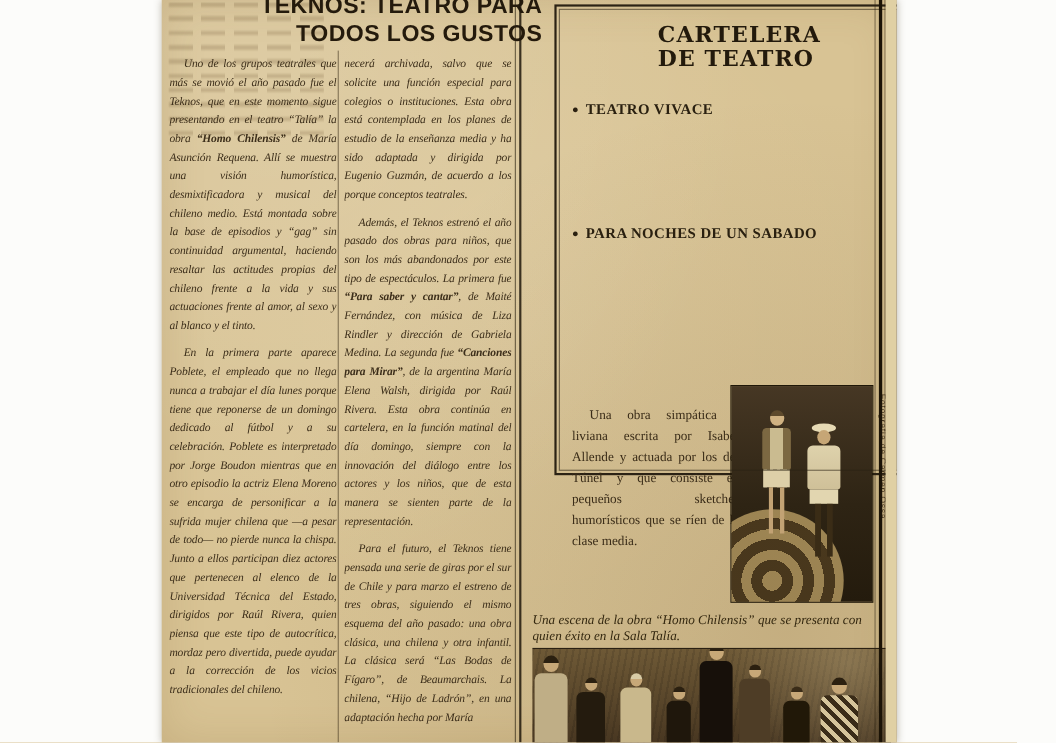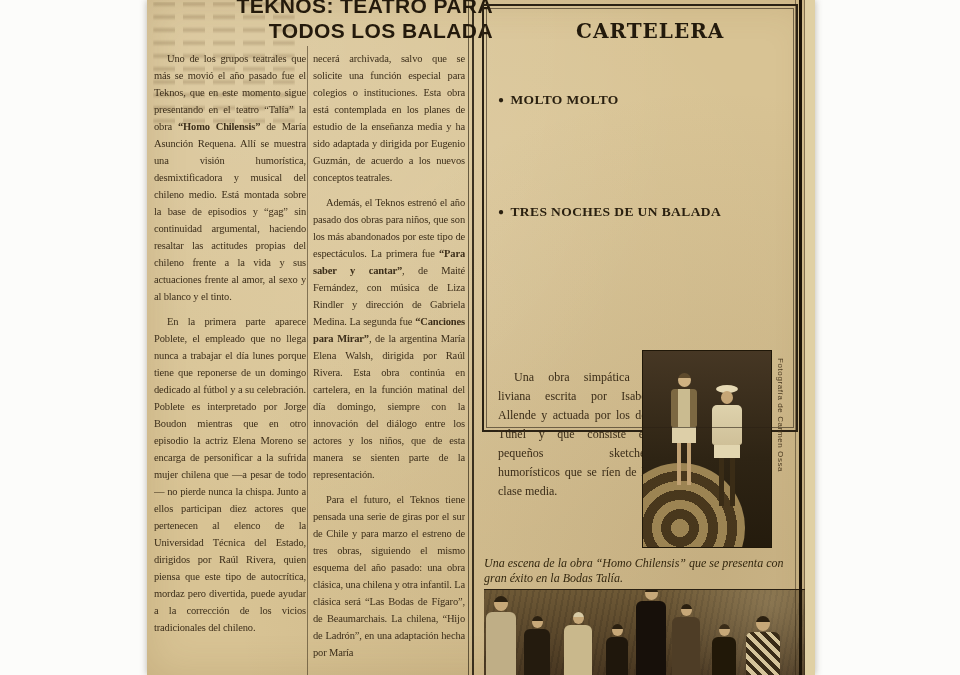--- a/index.html
+++ b/index.html
@@ -38,37 +38,38 @@
     font-family:"Liberation Sans", sans-serif;
     font-weight:bold;font-size:21px;line-height:25px;
     letter-spacing:.4px;color:#241a0c;
   }
   
   .col{
     position:absolute;top:50px;width:152px;height:625px;
     font-size:10.5px;line-height:17px;color:#3c2e1a;
     text-align:justify;letter-spacing:-.15px;
     overflow:hidden;
+    font-style:italic;
   }
   .col p{margin:0 0 8px;text-indent:13px;}
   .col.col2 p:first-child{text-indent:0;}
   .col .bold{font-weight:bold;}
   .col1{left:7px;}
   .col2{left:166px;}
   .vrule{position:absolute;background:rgba(55,42,22,.55);}
   .rule-cols{left:160px;top:46px;width:1px;height:629px;}
   .rule-fold-a{left:321px;top:0;width:1px;height:675px;background:rgba(40,30,14,.65);}
   .rule-fold-b{left:325px;top:0;width:2px;height:675px;background:rgba(30,22,10,.85);}
   .rule-right-a{left:648px;top:0;width:1px;height:675px;background:rgba(45,34,16,.5);}
   .rule-right-b{left:652px;top:0;width:3px;height:675px;background:#1b1306;}
   .rule-right-c{left:657px;top:0;width:1px;height:675px;background:rgba(45,34,16,.45);}
   .right-strip{position:absolute;left:658px;top:0;width:10px;height:675px;background:#e0d0a4;}
   
   .cartbox{
-    position:absolute;left:335px;top:4px;width:316px;height:428px;
+    position:absolute;left:357px;top:4px;width:316px;height:428px;
     border:2px solid #2b2214;box-sizing:border-box;
   }
   .cartbox::after{
     content:"";position:absolute;inset:2px;border:1px solid rgba(43,34,20,.6);
     pointer-events:none;
   }
   .cart-title{
     position:absolute;left:92px;top:14px;
     font-family:"DejaVu Serif", serif;font-weight:bold;
     font-size:20px;line-height:22px;letter-spacing:1px;color:#231a0c;
@@ -160,49 +161,50 @@
 </style>
 </head>
 <body>
 
 <div id="clipping">
 
   <div class="bleed bleed-left"></div>
 
   <div class="headline">
     <div>TEKNOS: TEATRO PARA</div>
-    <div>TODOS LOS BALADA</div>
+    <div>TODOS LOS GUSTOS</div>
   </div>
 
   <div class="col col1">
       <p><span>Uno de los grupos teatrales que más se movió el año pasado fue el Teknos, que en este momento sigue presentando en el teatro “Talía” la obra </span><span class="bold">“Homo Chilensis”</span><span> de María Asunción Requena. Allí se muestra una visión humorística, desmixtificadora y musical del chileno medio. Está montada sobre la base de episodios y “gag” sin continuidad argumental, haciendo resaltar las actitudes propias del chileno frente a la vida y sus actuaciones frente al amor, al sexo y al blanco y el tinto.</span></p>
       <p><span>En la primera parte aparece Poblete, el empleado que no llega nunca a trabajar el día lunes porque tiene que reponerse de un domingo dedicado al fútbol y a su celebración. Poblete es interpretado por Jorge Boudon mientras que en otro episodio la actriz Elena Moreno se encarga de personificar a la sufrida mujer chilena que —a pesar de todo— no pierde nunca la chispa. Junto a ellos participan diez actores que pertenecen al elenco de la Universidad Técnica del Estado, dirigidos por Raúl Rivera, quien piensa que este tipo de autocrítica, mordaz pero divertida, puede ayudar a la corrección de los vicios tradicionales del chileno.</span></p>
     </div>
   <div class="vrule rule-cols"></div>
   <div class="col col2">
-      <p><span>necerá archivada, salvo que se solicite una función especial para colegios o instituciones. Esta obra está contemplada en los planes de estudio de la enseñanza media y ha sido adaptada y dirigida por Eugenio Guzmán, de acuerdo a los nuevos conceptos teatrales.</span></p>
+      <p><span>necerá archivada, salvo que se solicite una función especial para colegios o instituciones. Esta obra está contemplada en los planes de estudio de la enseñanza media y ha sido adaptada y dirigida por Eugenio Guzmán, de acuerdo a los porque conceptos teatrales.</span></p>
       <p><span>Además, el Teknos estrenó el año pasado dos obras para niños, que son los más abandonados por este tipo de espectáculos. La primera fue </span><span class="bold">“Para saber y cantar”</span><span>, de Maité Fernández, con música de Liza Rindler y dirección de Gabriela Medina. La segunda fue </span><span class="bold">“Canciones para Mirar”</span><span>, de la argentina María Elena Walsh, dirigida por Raúl Rivera. Esta obra continúa en cartelera, en la función matinal del día domingo, siempre con la innovación del diálogo entre los actores y los niños, que de esta manera se sienten parte de la representación.</span></p>
       <p><span>Para el futuro, el Teknos tiene pensada una serie de giras por el sur de Chile y para marzo el estreno de tres obras, siguiendo el mismo esquema del año pasado: una obra clásica, una chilena y otra infantil. La clásica será “Las Bodas de Fígaro”, de Beaumarchais. La chilena, “Hijo de Ladrón”, en una adaptación hecha por María</span></p>
     </div>
 
   <div class="vrule rule-fold-a"></div>
   <div class="vrule rule-fold-b"></div>
 
   <div class="cartbox">
 
     <div class="cart-title">
       <div>CARTELERA</div>
+      <div>DE TEATRO</div>
     </div>
 
     <div class="cart-heading h-molto">
-      <span class="dot">●</span><span>MOLTO MOLTO</span>
+      <span class="dot">●</span><span>TEATRO VIVACE</span>
     </div>
 
     <div class="cart-heading h-tres">
-      <span class="dot">●</span><span>TRES NOCHES DE UN BALADA</span>
+      <span class="dot">●</span><span>PARA NOCHES DE UN SABADO</span>
     </div>
 
     <div class="cart-body b-balada">Una obra simpática y liviana escrita por Isabel Allende y actuada por los del Túnel y que consiste en pequeños sketches humorísticos que se ríen de la clase media.</div>
 
 
     <div class="photo1">
       <div class="rings"></div>
       <div class="fig figA">
         <div class="head"></div>
         <div class="torso"></div>
@@ -213,21 +215,21 @@
         <div class="beret"></div>
         <div class="head"></div>
         <div class="torso"></div>
         <div class="shorts"></div>
         <div class="legs"></div>
       </div>
     </div>
     <div class="photo-credit">Fotografía de Carmen Ossa</div>
   </div>
 
-  <div class="bottom-caption">Una escena de la obra “Homo Chilensis” que se presenta con gran éxito en la Bodas Talía.</div>
+  <div class="bottom-caption">Una escena de la obra “Homo Chilensis” que se presenta con quien éxito en la Sala Talía.</div>
 
   <div class="photo2">
     <div class="pfig pf1">
         <div class="phead"></div>
         <div class="pbody"></div>
       </div>
     <div class="pfig pf2">
         <div class="phead"></div>
         <div class="pbody"></div>
       </div>

